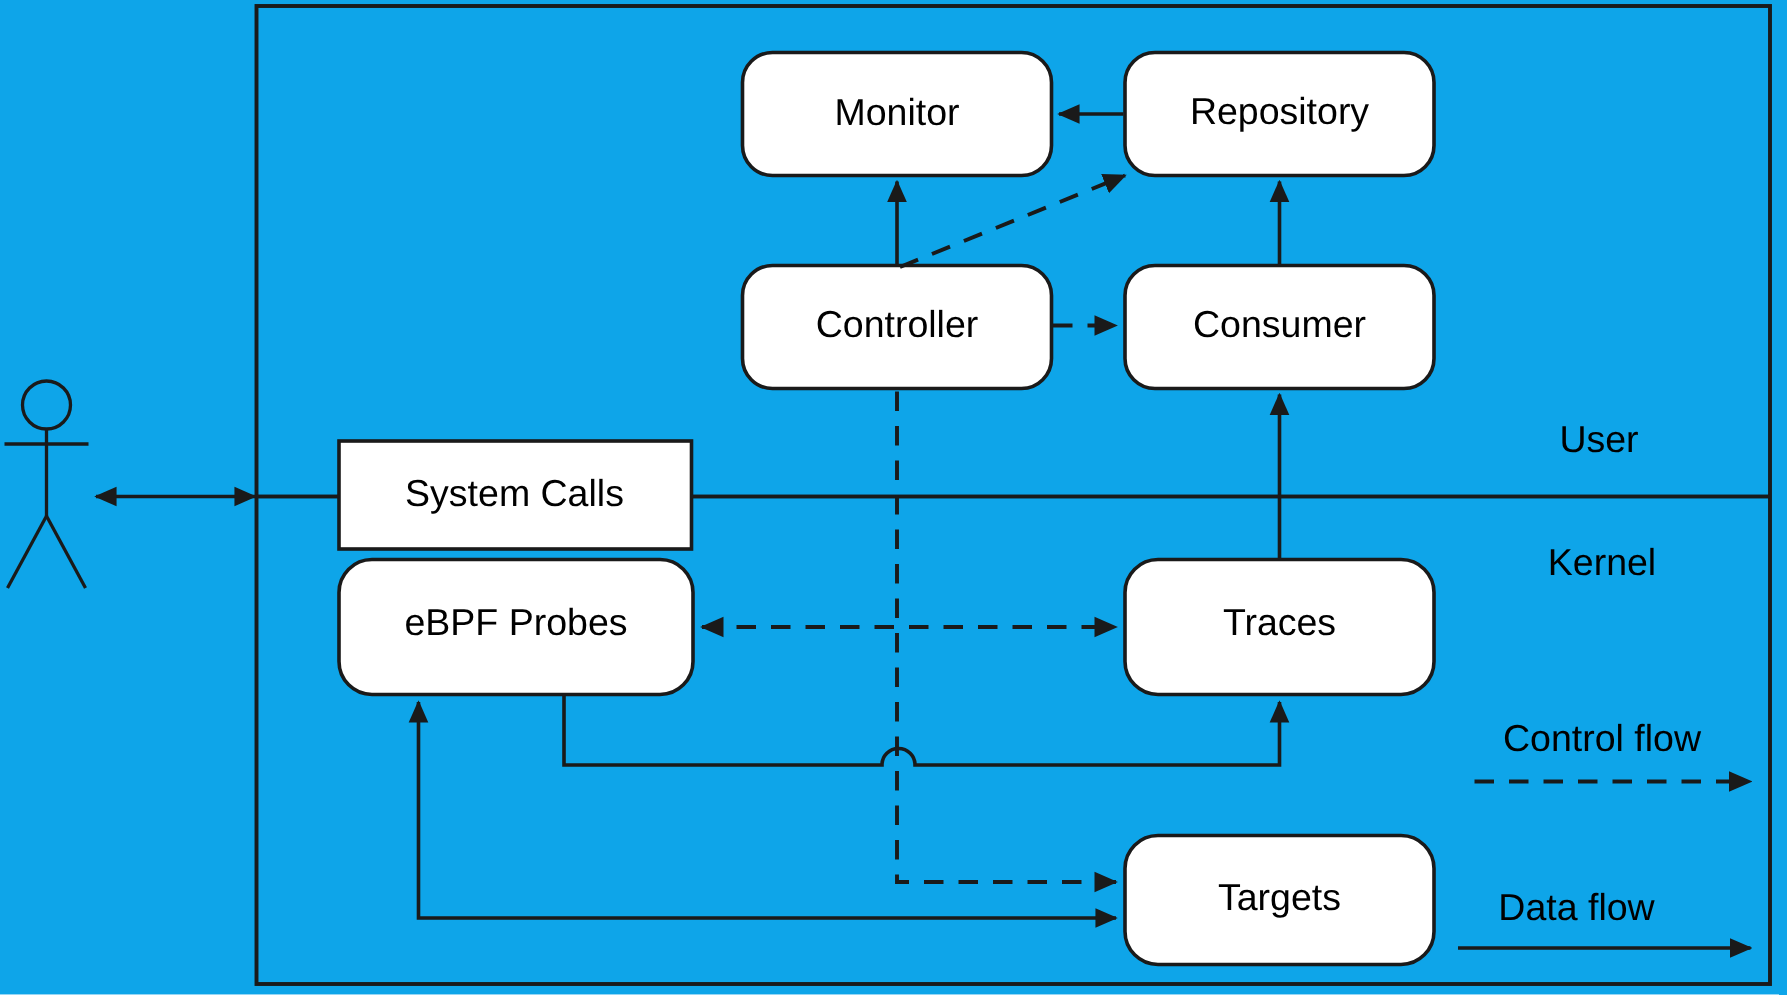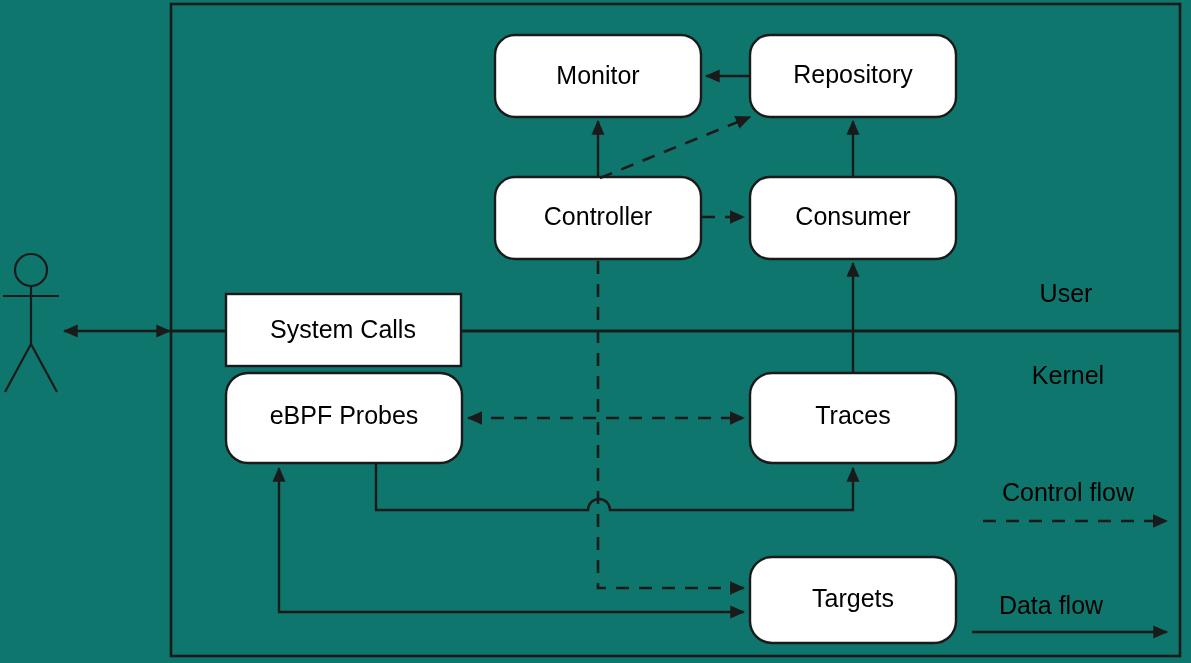--- a/index.html
+++ b/index.html
@@ -8,21 +8,21 @@
     padding: 0;
     background: #ffffff;
   }
   body {
     font-family: "Liberation Sans", sans-serif;
   }
   #diagram-root {
     position: relative;
     width: 1191px;
     height: 663px;
-    background: #0f766e;
+    background: #0ea5e9;
     overflow: hidden;
   }
   svg#diagram-svg {
     display: block;
     width: 1191px;
     height: 663px;
   }
   .node-box {
     fill: #ffffff;
     stroke: #1a1a1a;

